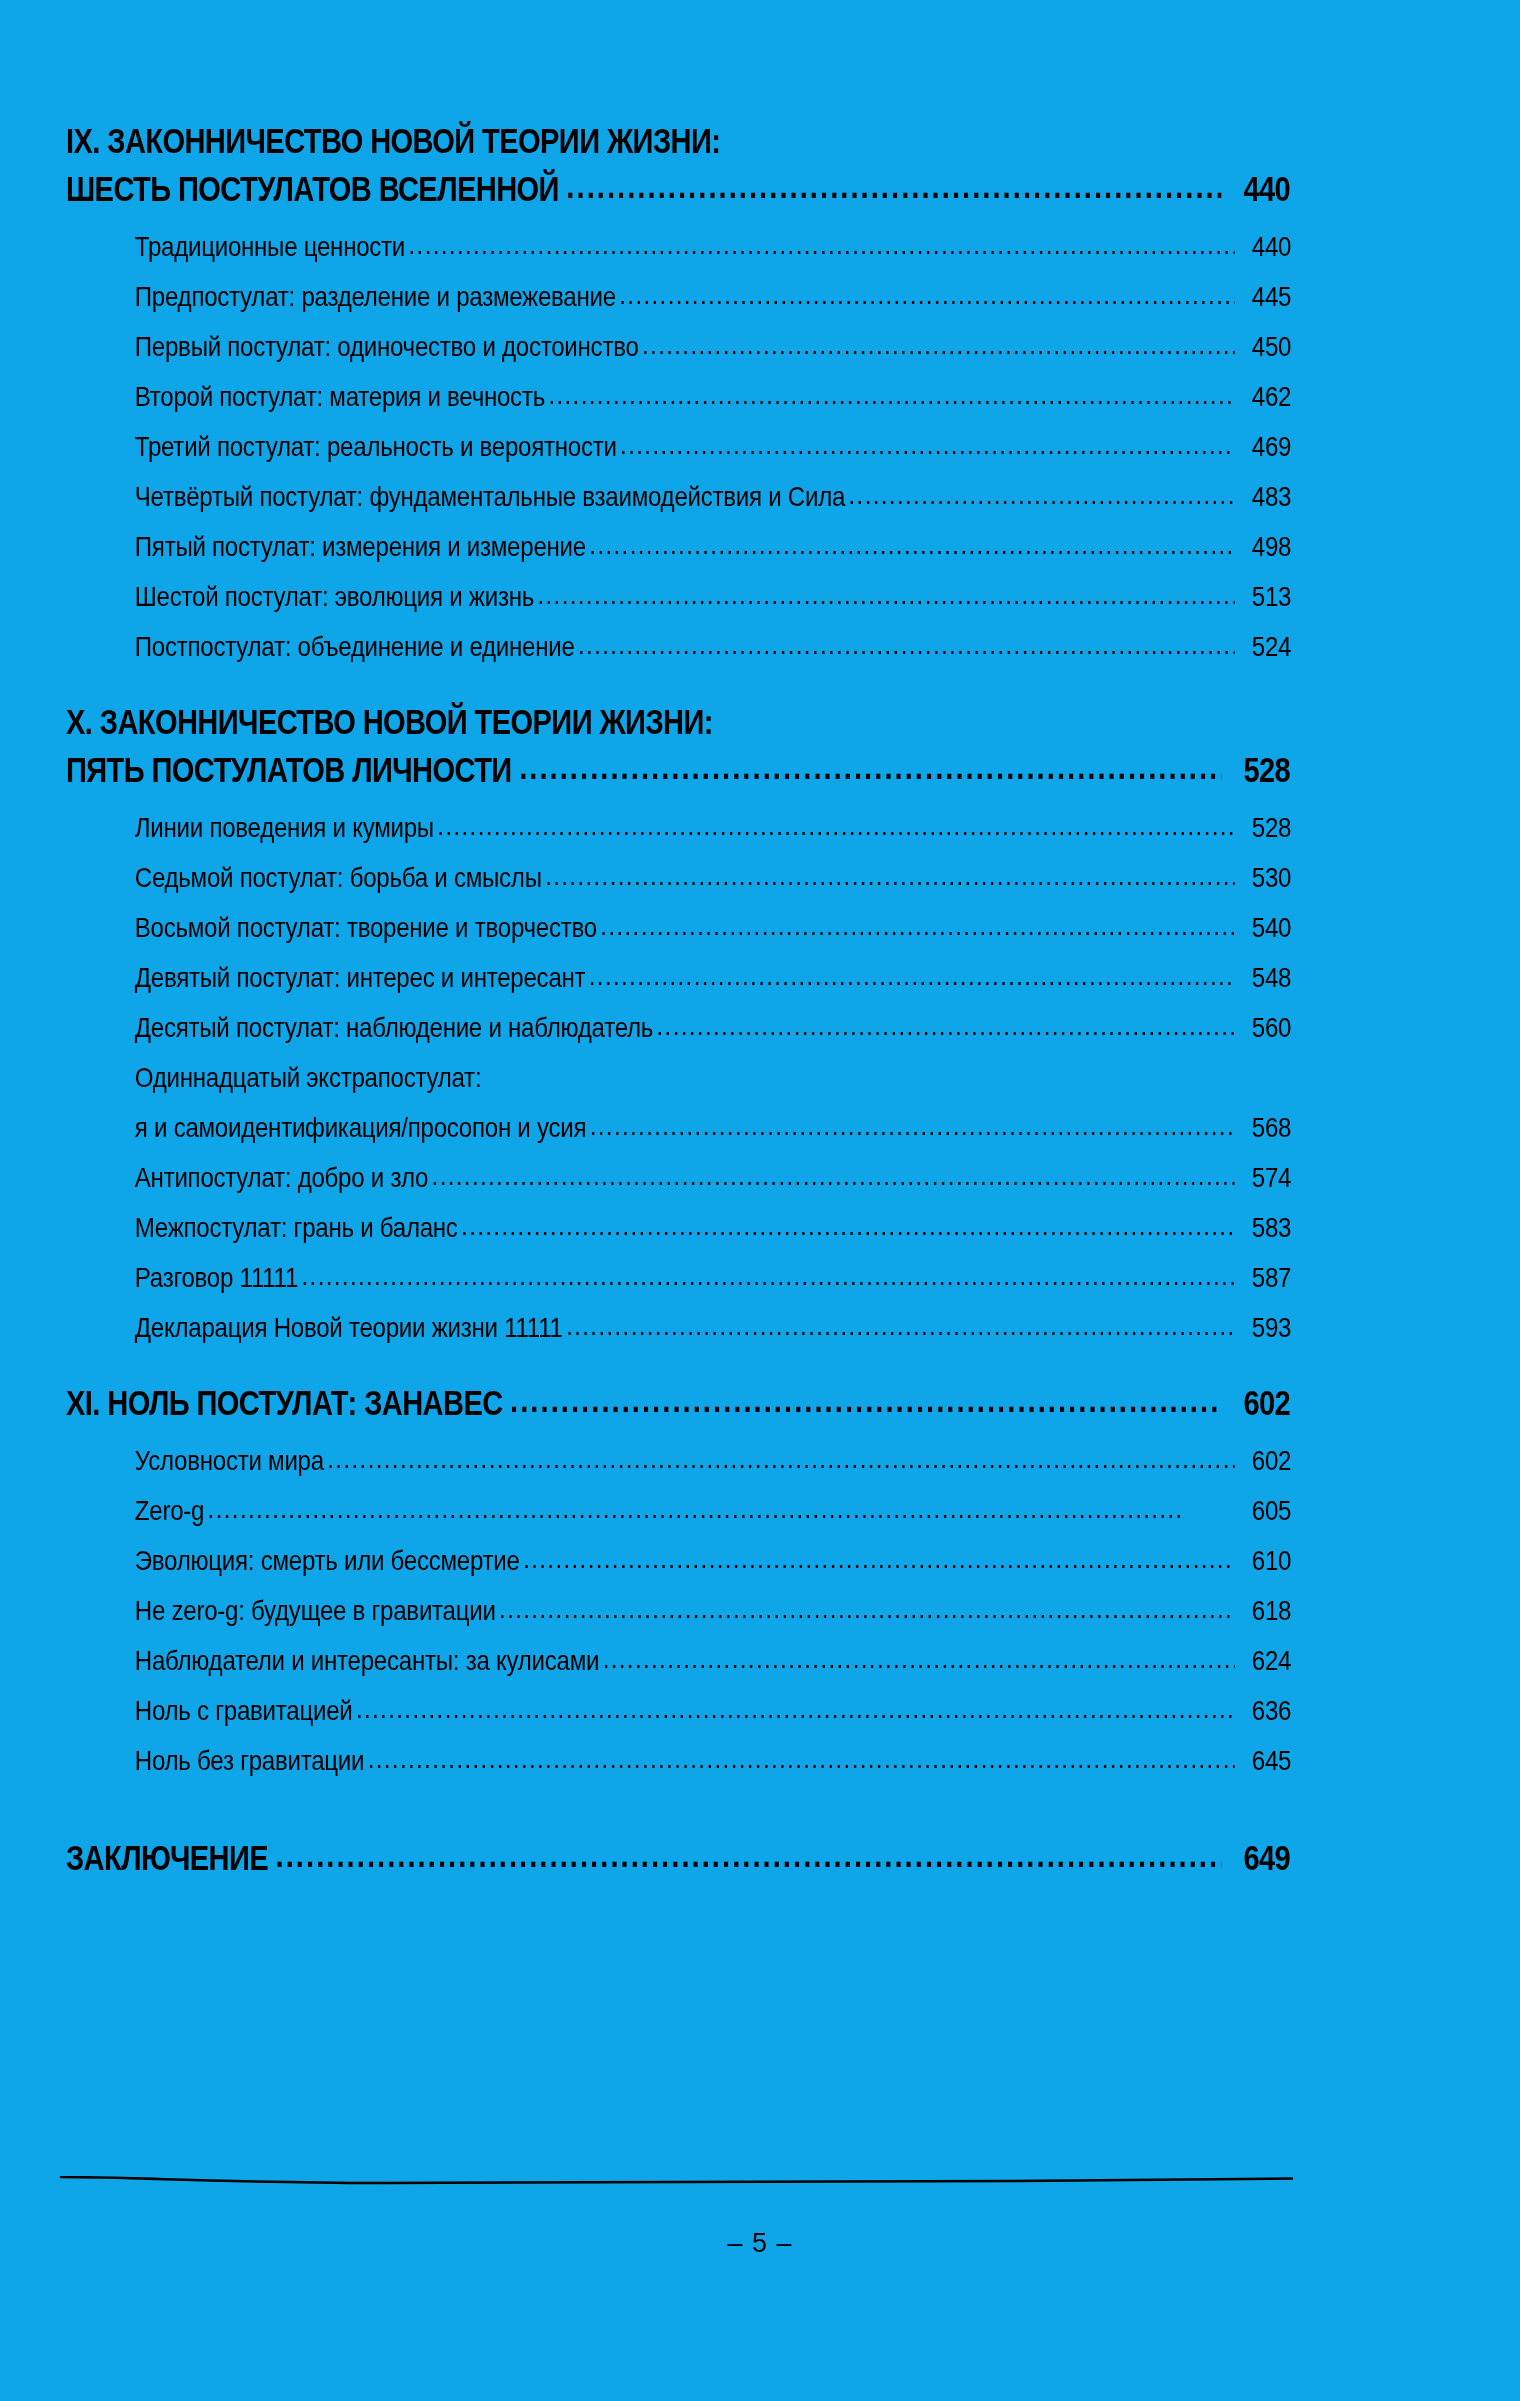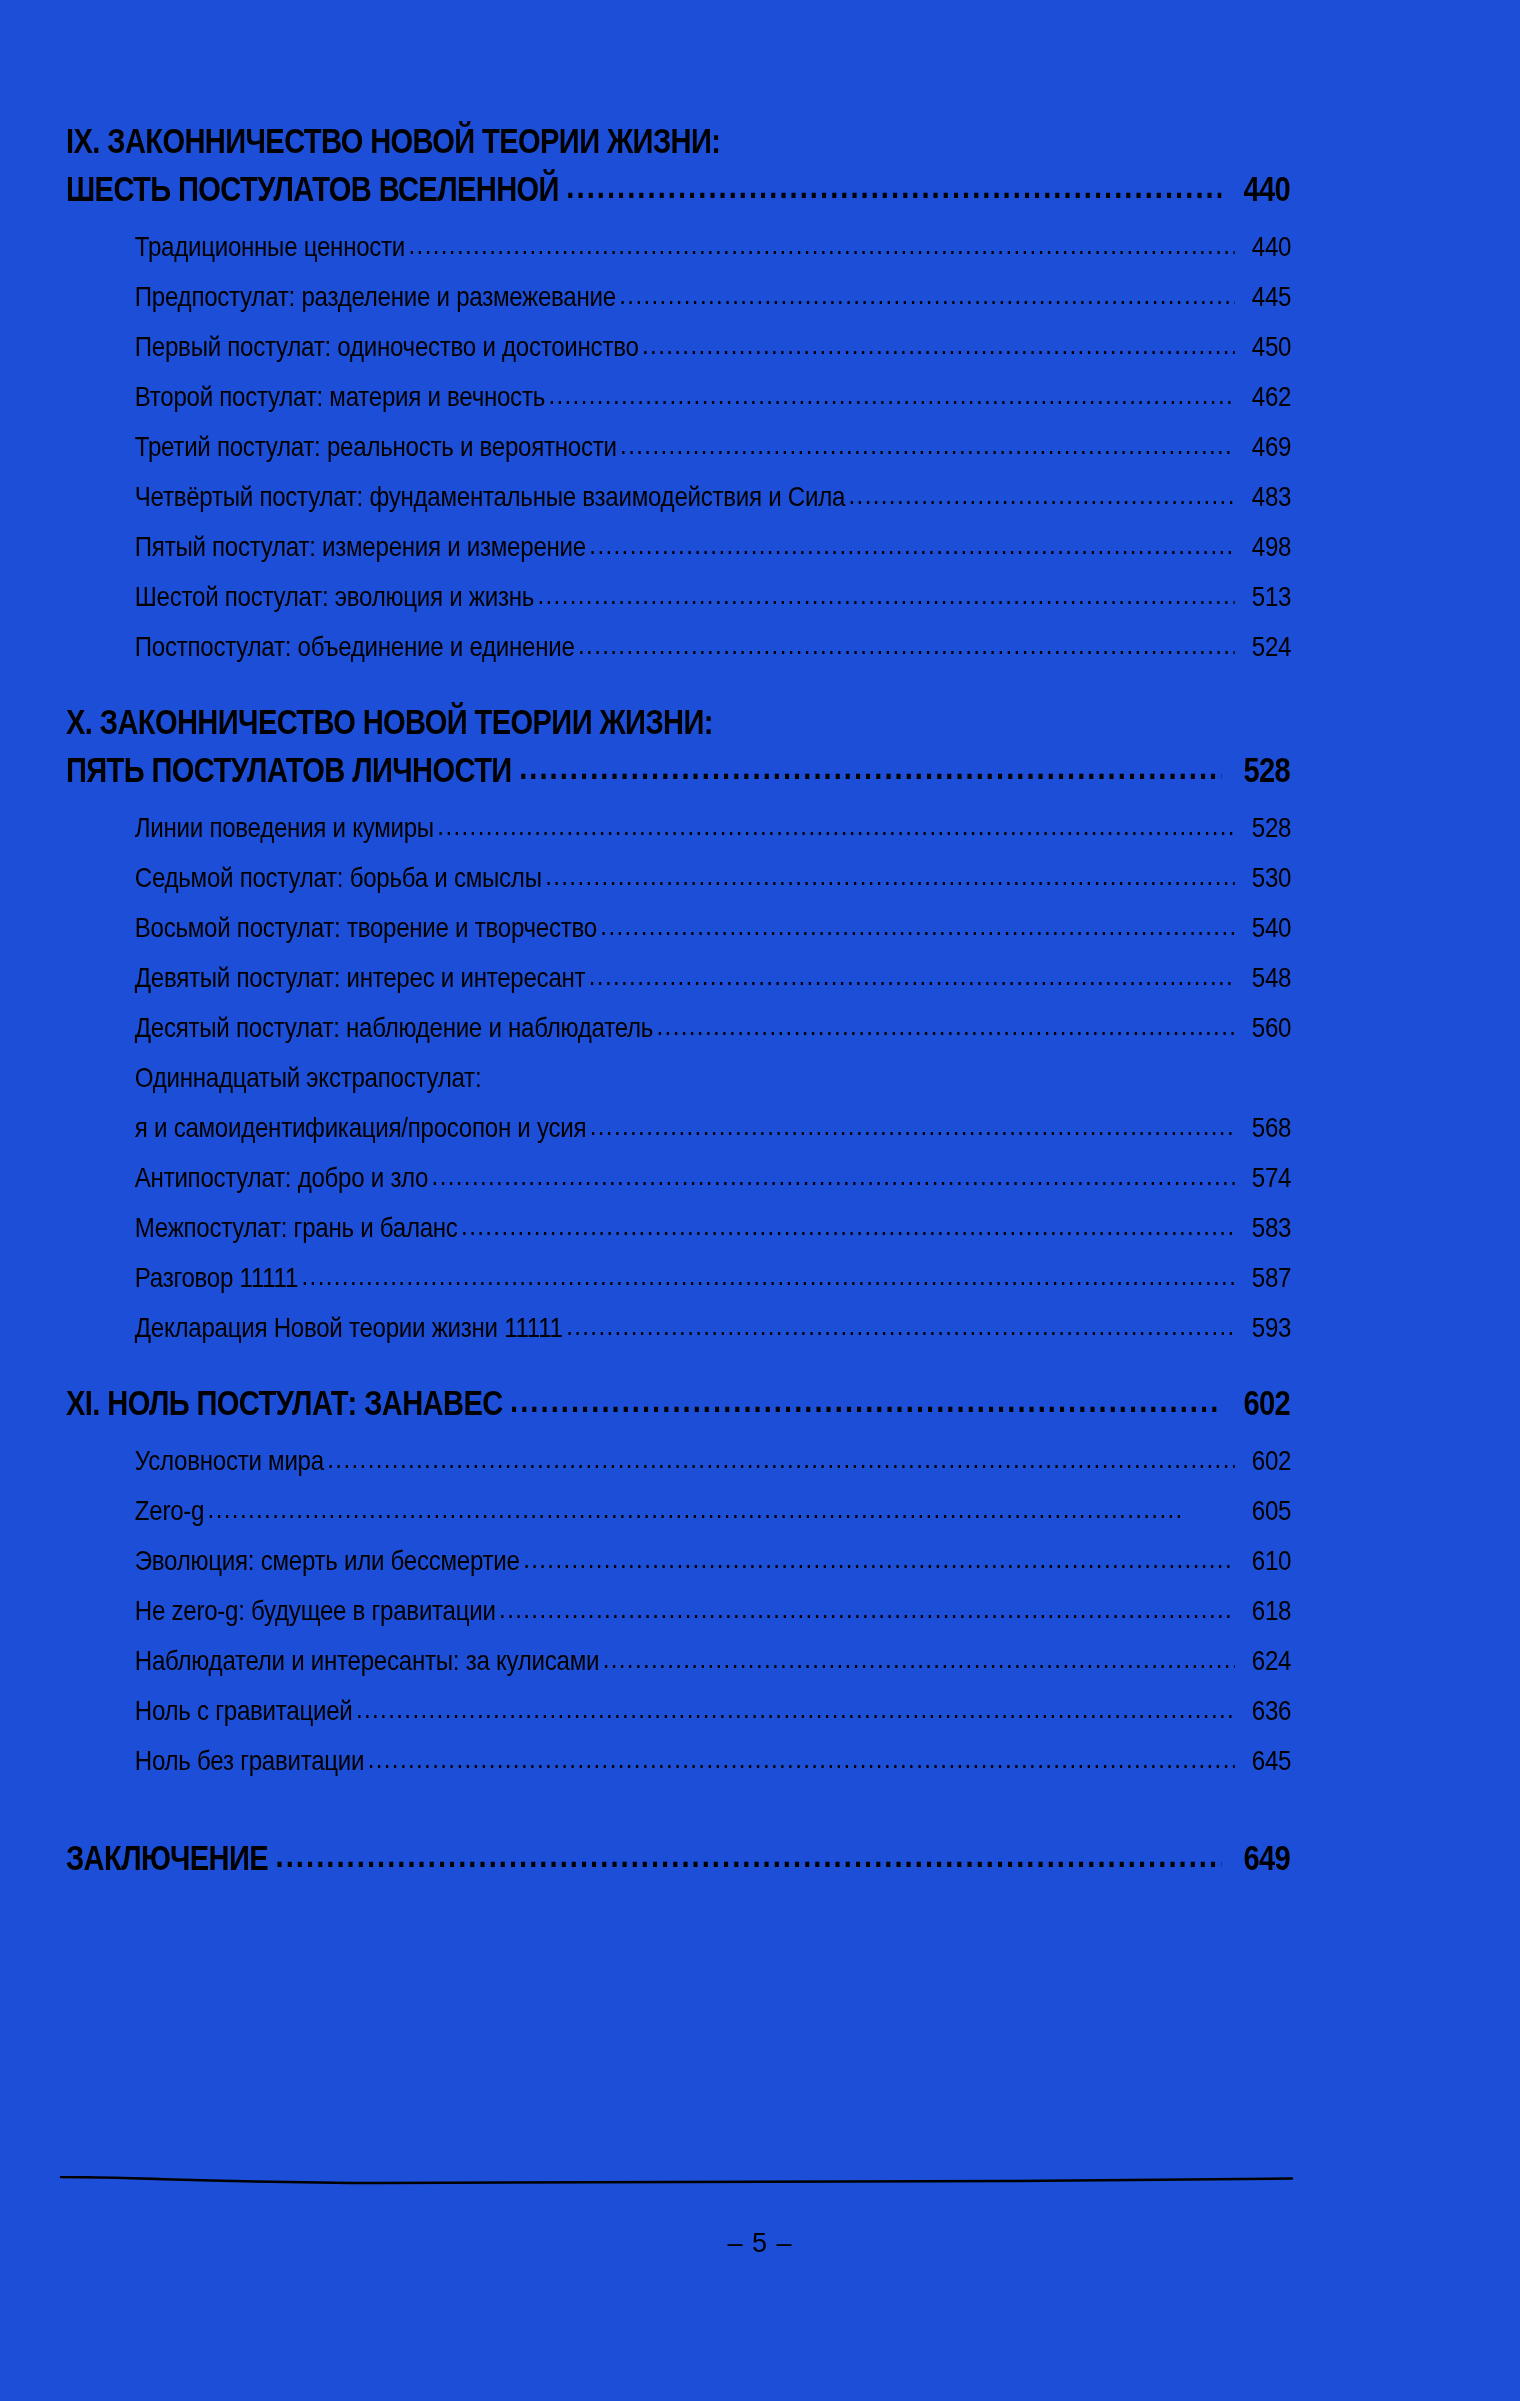--- a/index.html
+++ b/index.html
@@ -5,21 +5,21 @@
 <style>
   html, body {
     margin: 0;
     padding: 0;
     background: #ffffff;
   }
   .page {
     position: relative;
     width: 1520px;
     height: 2401px;
-    background: #1d4ed8;
+    background: #0ea5e9;
     font-family: "Liberation Sans", "DejaVu Sans", sans-serif;
     color: #000000;
     overflow: hidden;
     box-sizing: border-box;
   }
 
   .toc {
     position: absolute;
     left: 66px;
     top: 117px;

